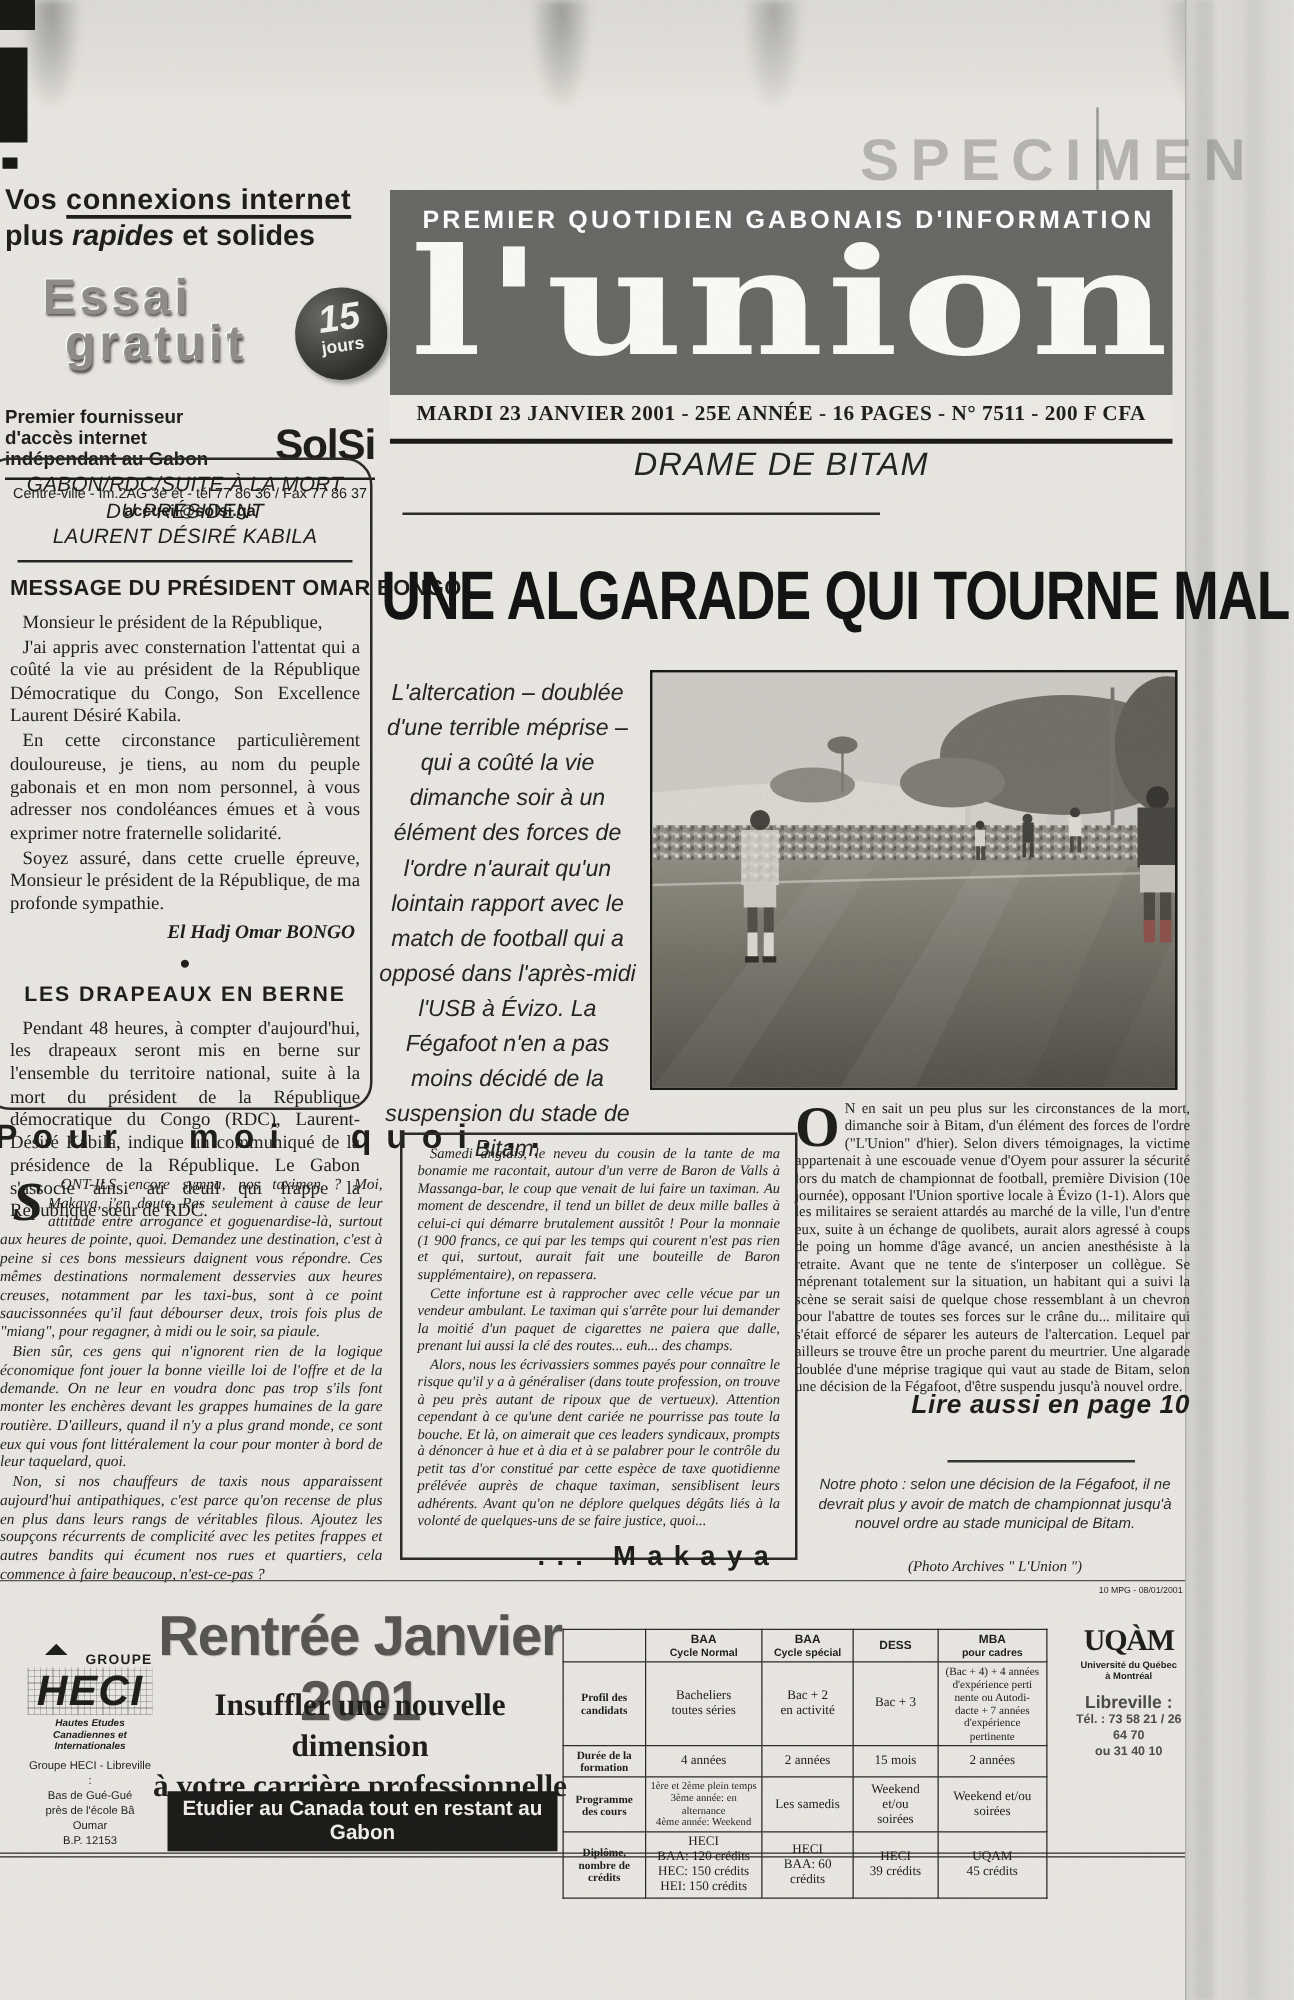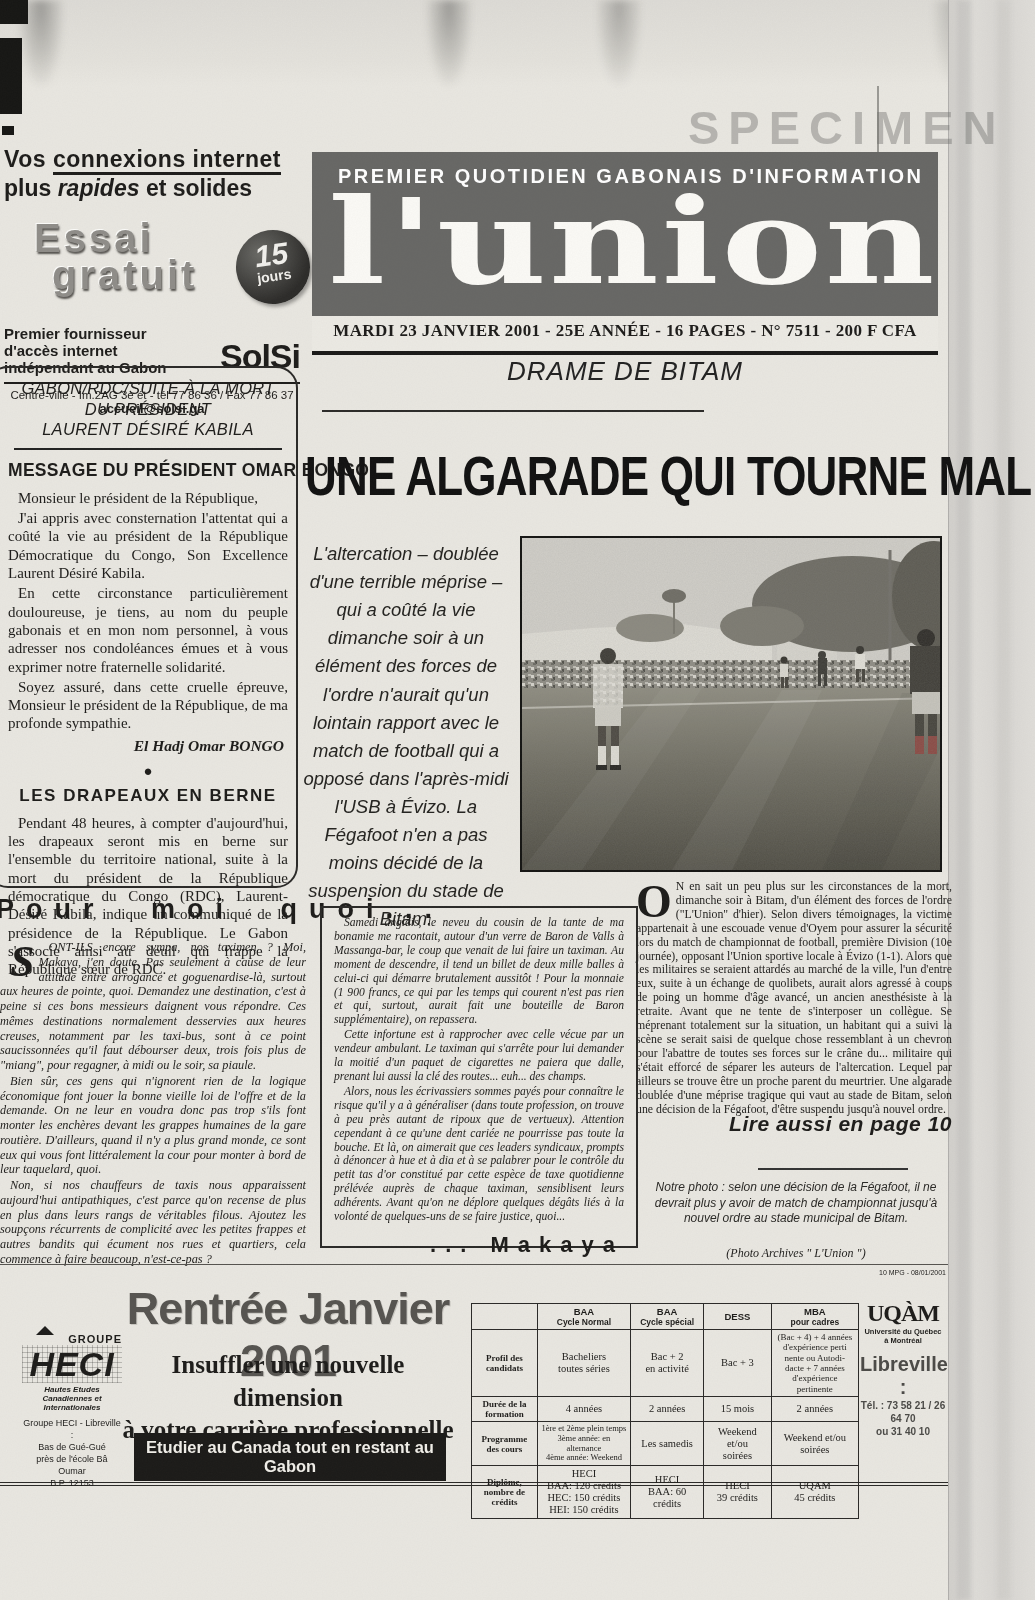--- a/index.html
+++ b/index.html
@@ -104,52 +104,52 @@
   .mk-left .dropcap{float:left;font-size:44px;line-height:.8;font-weight:700;font-style:italic;padding:4px 4px 0 0;}
   .mk-box{left:320px;top:906px;width:318px;height:342px;border:2px solid #2a2927;
     box-sizing:border-box;padding:8px 12px 0 12px;}
   .mk-box p{margin:0 0 1px 0;font-style:italic;font-size:11.6px;line-height:1.2;text-align:justify;text-indent:10px;}
   .mk-sign{font-family:"Liberation Sans",sans-serif;font-weight:900;font-size:22px;
     letter-spacing:9px;text-align:right;margin-top:8px;}
 
   
   .bottom-ad{left:0px;top:1264px;width:948px;height:222px;border-top:1px solid #55534f;
     border-bottom:4px double #2a2927;box-sizing:border-box;font-family:"Liberation Serif",serif;}
-  .heci-col{position:absolute;left:22px;top:61px;width:100px;text-align:center;}
+  .heci-col{position:absolute;left:22px;top:50px;width:100px;text-align:center;}
   .heci-groupe{font-family:"Liberation Sans",sans-serif;font-weight:800;font-size:11px;
     letter-spacing:1px;text-align:right;}
   .heci-roof{width:0;height:0;border-left:9px solid transparent;border-right:9px solid transparent;
     border-bottom:9px solid #1d1c1a;margin:0 auto -2px 14px;}
   .heci-logo{font-family:"Liberation Sans",sans-serif;font-weight:900;font-style:italic;font-size:34px;
     letter-spacing:1px;line-height:1;padding:2px 0;
     background:repeating-linear-gradient(0deg,rgba(40,40,38,.25) 0 1px,transparent 1px 5px),
                repeating-linear-gradient(90deg,rgba(40,40,38,.25) 0 1px,transparent 1px 5px);}
   .heci-sub{font-family:"Liberation Sans",sans-serif;font-weight:800;font-style:italic;font-size:8px;line-height:1.15;margin-top:2px;}
   .heci-addr{font-family:"Liberation Sans",sans-serif;font-size:9px;line-height:1.35;margin-top:4px;}
   .rentree{position:absolute;left:118px;top:18px;width:340px;text-align:center;
     font-family:"Liberation Sans",sans-serif;font-weight:900;font-size:45px;letter-spacing:-1px;
     color:#565450;text-shadow:1px 1px 0 #c9c7c1;}
   .insuffler{position:absolute;left:118px;top:84px;width:340px;text-align:center;
     font-weight:800;font-size:25px;line-height:1.3;}
   .canada-banner{position:absolute;left:134px;top:168px;width:312px;background:#1b1a18;color:#f1efe9;
     font-family:"Liberation Sans",sans-serif;font-weight:700;font-size:16.5px;text-align:center;padding:5px 0;}
   .cycles-title{position:absolute;left:468px;top:8px;width:384px;text-align:center;
     font-family:"Liberation Sans",sans-serif;font-weight:900;font-size:23px;letter-spacing:1px;}
-  .ftable{position:absolute;left:471px;top:38px;width:388px;border-collapse:collapse;font-size:10px;}
+  .ftable{position:absolute;left:450px;top:38px;width:388px;border-collapse:collapse;font-size:10px;}
   .ftable th,.ftable td{border:1px solid #2a2927;padding:2px 3px;text-align:center;vertical-align:middle;}
   .ftable .lblcol{width:17%;font-size:9px;}
   .ftable thead th{font-family:"Liberation Sans",sans-serif;}
   .th-t{font-weight:800;font-size:9.5px;}
   .th-s{font-weight:700;font-size:8.5px;}
   .ftable td{font-size:10.5px;line-height:1.15;}
   .uqam-col{position:absolute;left:860px;top:4px;width:86px;text-align:center;}
   .adref{font-family:"Liberation Sans",sans-serif;font-size:7px;text-align:right;margin-bottom:24px;}
   .uqam-logo{font-family:Liberation Serif, serif;font-weight:900;font-size:24px;letter-spacing:-1px;}
   .uqam-sub{font-family:"Liberation Sans",sans-serif;font-weight:800;font-size:7.5px;line-height:1.2;}
-  .uqam-city{font-family:"Liberation Sans",sans-serif;font-weight:700;font-size:20px;color:#4b4a47;margin-top:8px;}
+  .uqam-city{font-family:"Liberation Sans",sans-serif;font-weight:700;font-size:14px;color:#4b4a47;margin-top:8px;}
   .uqam-tel{font-family:"Liberation Sans",sans-serif;font-weight:700;font-size:10px;color:#4b4a47;line-height:1.3;}
 
   .noise{position:absolute;inset:0;z-index:9;pointer-events:none;opacity:.5;}
 </style>
 </head>
 <body>
 
 <div id="page">
 
   <div class="abs scan-strip">

